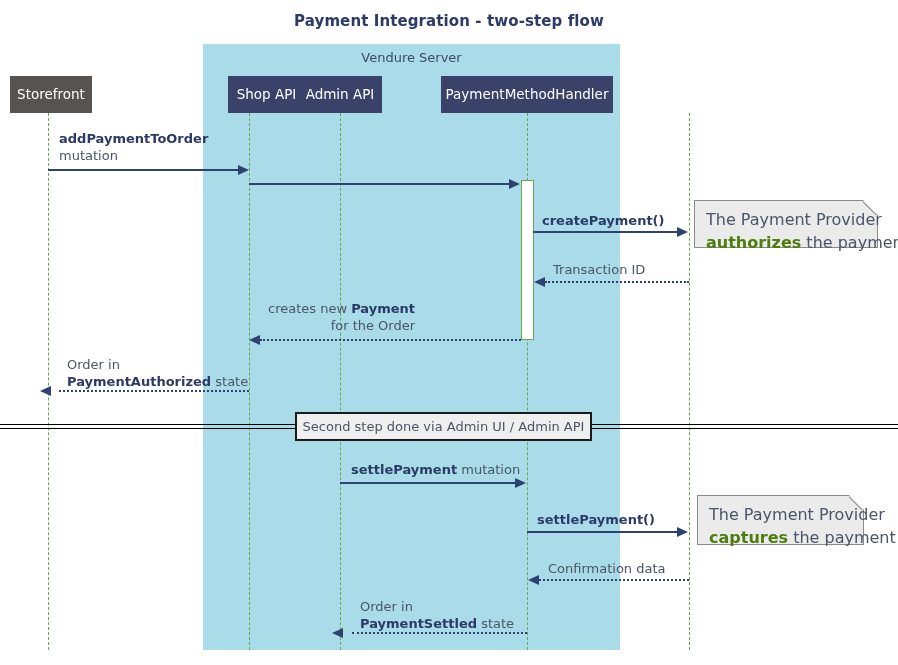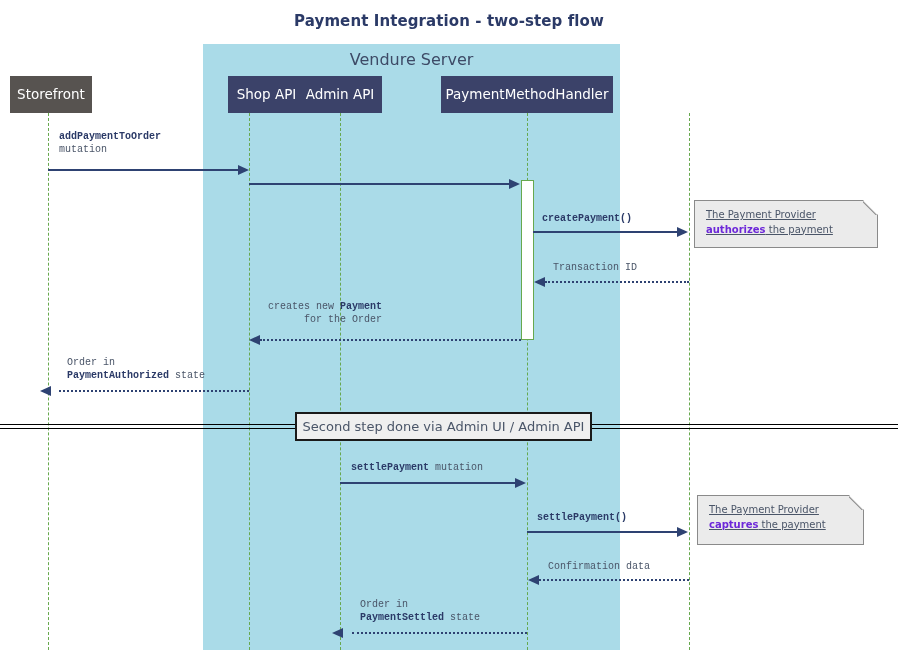--- a/index.html
+++ b/index.html
@@ -29,21 +29,21 @@
   
   .group-box {
     position: absolute;
     background: #aadbe8;
   }
   .group-label {
     position: absolute;
     width: 100%;
     text-align: center;
     top: 6px;
-    font-size: 16px;
+    font-size: 13px;
     color: #3d4a66;
   }
   
   .participant {
     position: absolute;
     box-sizing: border-box;
     color: #ffffff;
     font-size: 13.5px;
     display: flex;
     align-items: center;
@@ -83,44 +83,42 @@
     border-bottom: 5px solid transparent;
     border-left: 11px solid #2e4272;
   }
   .arrowhead.left {
     border-top: 5px solid transparent;
     border-bottom: 5px solid transparent;
     border-right: 11px solid #2e4272;
   }
   .msg-label {
     position: absolute;
-    font-size: 10px;
+    font-size: 13px;
     color: #4a5568;
     white-space: nowrap;
     line-height: 1.32;
-    font-family: Liberation Mono, monospace;
   }
   .msg-label b {
     color: #2b3a67;
     font-weight: bold;
   }
   
   .note {
     position: absolute;
     box-sizing: border-box;
     background: #ebebeb;
     border: 1px solid #8a8a8a;
-    font-size: 10px;
+    font-size: 16px;
     color: #4a5568;
     line-height: 1.45;
     padding: 7px 10px 6px 11px;
     white-space: nowrap;
-    text-decoration: underline;
-  }
-  .note b { color: #6d28d9; font-weight: bold; }
+  }
+  .note b { color: #4d7c0f; font-weight: bold; }
   .note .fold {
     position: absolute;
     top: -1px;
     right: -1px;
     width: 0; height: 0;
     border-left: 15px solid transparent;
     border-top: 15px solid #ffffff;
   }
   .note .fold-edge {
     position: absolute;

